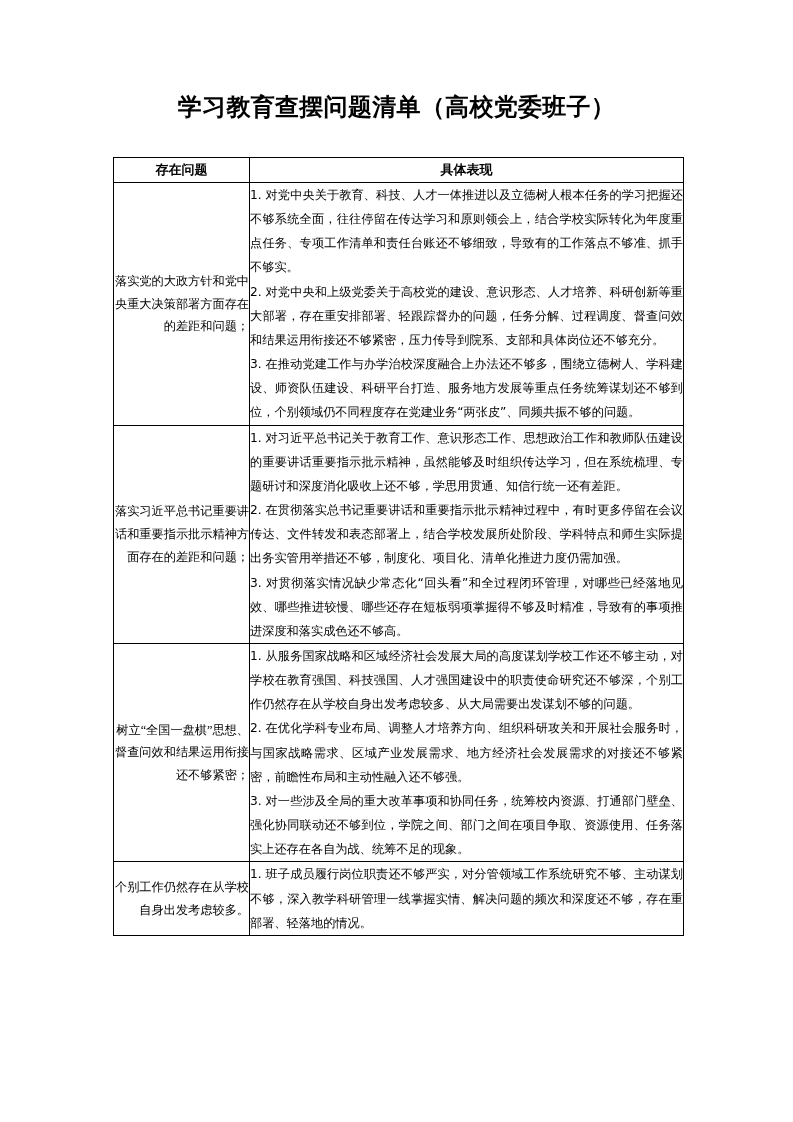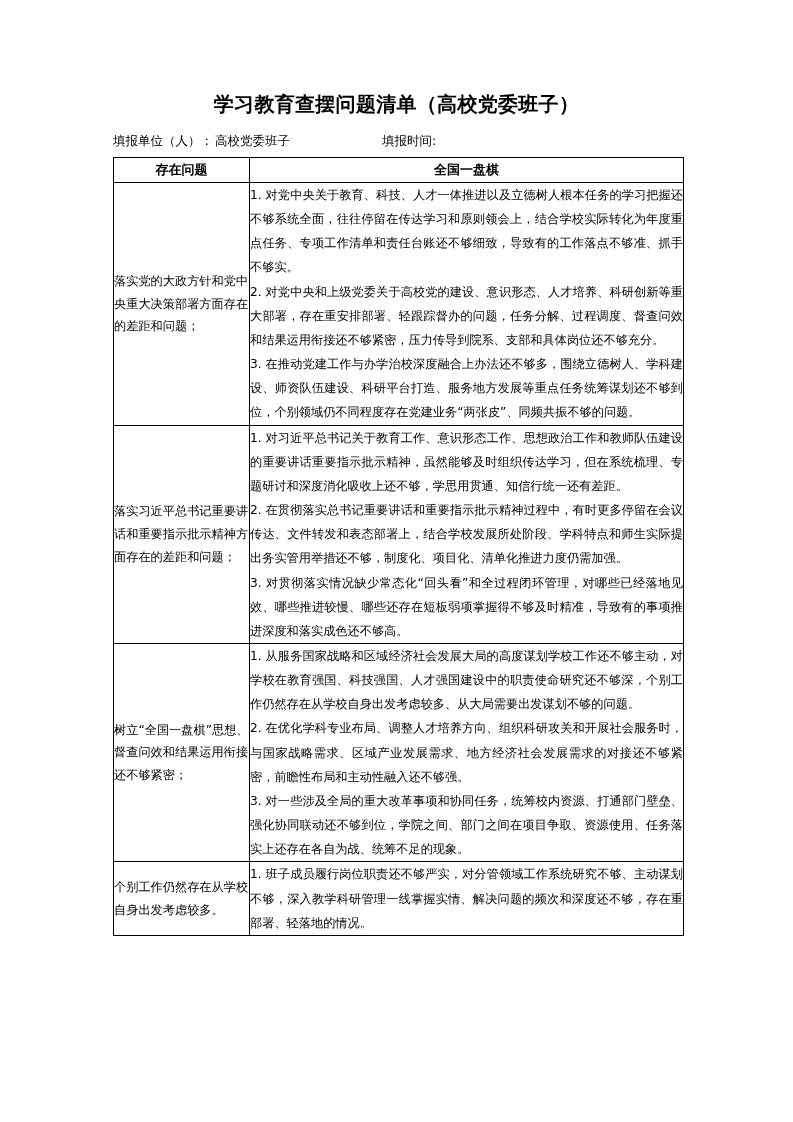--- a/index.html
+++ b/index.html
@@ -22,21 +22,21 @@
     box-sizing: border-box;
     padding: 0;
     overflow: hidden;
   }
   .doc-title {
     position: absolute;
     top: 92px;
     left: 0;
     width: 793px;
     text-align: center;
-    font-size: 20px;
+    font-size: 24px;
     font-weight: bold;
     letter-spacing: 0.3px;
     line-height: 1.25;
   }
   .meta-row {
     position: absolute;
     top: 133px;
     left: 113px;
     width: 570px;
     font-size: 12.5px;
@@ -80,23 +80,24 @@
     font-size: 13px;
     font-weight: bold;
     height: 24px;
     line-height: 24px;
     padding: 0 4px;
   }
   td.issue-cell {
     font-size: 12.2px;
     line-height: 1.85;
     padding: 4px 6px 4px 7px;
-    text-align: left;
+    text-align: right;
     vertical-align: middle;
     word-break: break-all;
+    font-family: Liberation Serif, serif;
   }
   td.detail-cell {
     font-size: 12.2px;
     line-height: 1.98;
     padding: 5px 8px 6px 9px;
     text-align: justify;
     text-justify: inter-ideograph;
     vertical-align: top;
     word-break: break-all;
   }
@@ -108,33 +109,30 @@
     margin-top: 0;
   }
 </style>
 </head>
 <body>
 
 <div class="page">
 
   <div class="doc-title">学习教育查摆问题清单（高校党委班子）</div>
 
-  <div class="meta-row">
-    <span class="meta-unit">填报单位（人）：</span><span class="meta-unit-value">高校党委班子</span><span class="meta-time">填报时间:</span><span class="meta-time-value"></span>
-  </div>
 
   <table class="issue-table">
     <colgroup>
       <col class="col-issue">
       <col class="col-detail">
     </colgroup>
     <thead>
       <tr>
         <th class="head-cell">存在问题</th>
-        <th class="head-cell">全国一盘棋</th>
+        <th class="head-cell">具体表现</th>
       </tr>
     </thead>
     <tbody>
         <tr>
           <td class="issue-cell">落实党的大政方针和党中央重大决策部署方面存在的差距和问题；</td>
           <td class="detail-cell">
             <p class="detail-item">1. 对党中央关于教育、科技、人才一体推进以及立德树人根本任务的学习把握还不够系统全面，往往停留在传达学习和原则领会上，结合学校实际转化为年度重点任务、专项工作清单和责任台账还不够细致，导致有的工作落点不够准、抓手不够实。</p>
             <p class="detail-item">2. 对党中央和上级党委关于高校党的建设、意识形态、人才培养、科研创新等重大部署，存在重安排部署、轻跟踪督办的问题，任务分解、过程调度、督查问效和结果运用衔接还不够紧密，压力传导到院系、支部和具体岗位还不够充分。</p>
             <p class="detail-item">3. 在推动党建工作与办学治校深度融合上办法还不够多，围绕立德树人、学科建设、师资队伍建设、科研平台打造、服务地方发展等重点任务统筹谋划还不够到位，个别领域仍不同程度存在党建业务“两张皮”、同频共振不够的问题。</p>
           </td>

